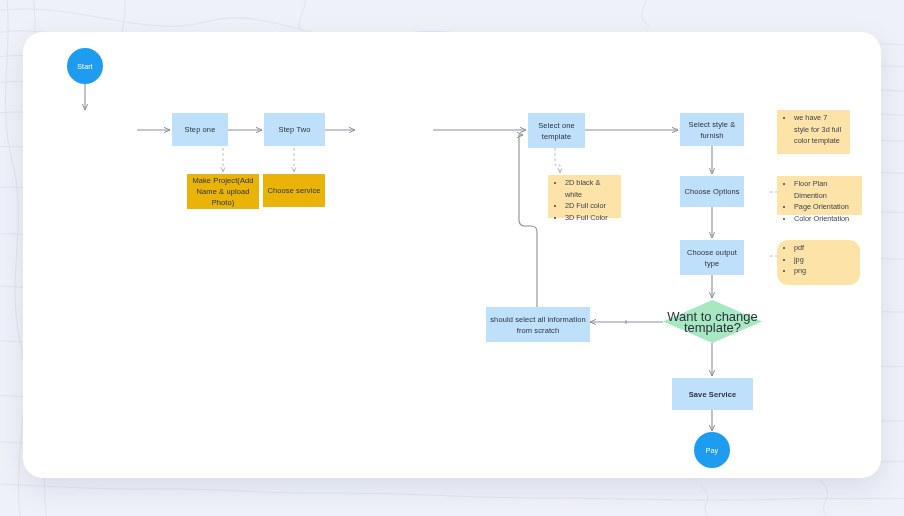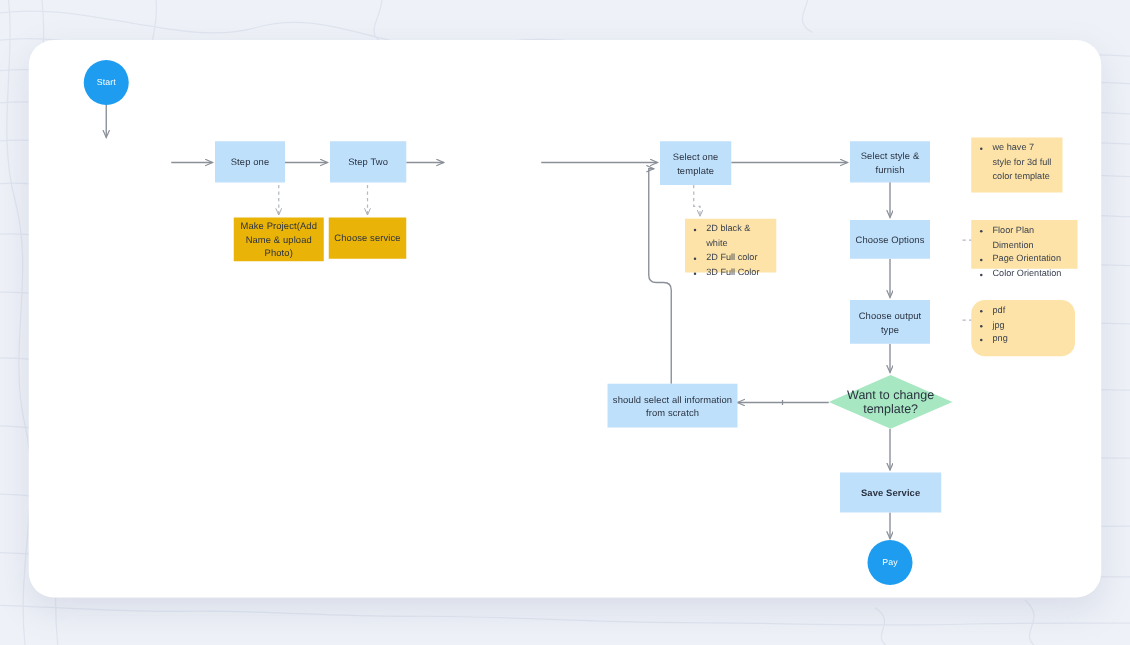--- a/index.html
+++ b/index.html
@@ -47,21 +47,21 @@
     border-radius:50%;
     background:#1e9cf0;
     color:#ffffff;
     font-size:7px;
   }
   .diamond-wrap { position:absolute; }
   .diamond-wrap svg { position:absolute; left:0; top:0; }
   .diamond-label {
     position:absolute; inset:0;
     display:flex; align-items:center; justify-content:center;
-    text-align:center; font-size:10px; line-height:11px; color:#2a3240;
+    text-align:center; font-size:13px; line-height:11px; color:#2a3240;
   }
   .bold { font-weight:bold; }
   
   .note {
     position:absolute;
     box-sizing:border-box;
     background:#fde3a7;
     color:#3b4250;
     font-size:7.3px;
     line-height:11.5px;

